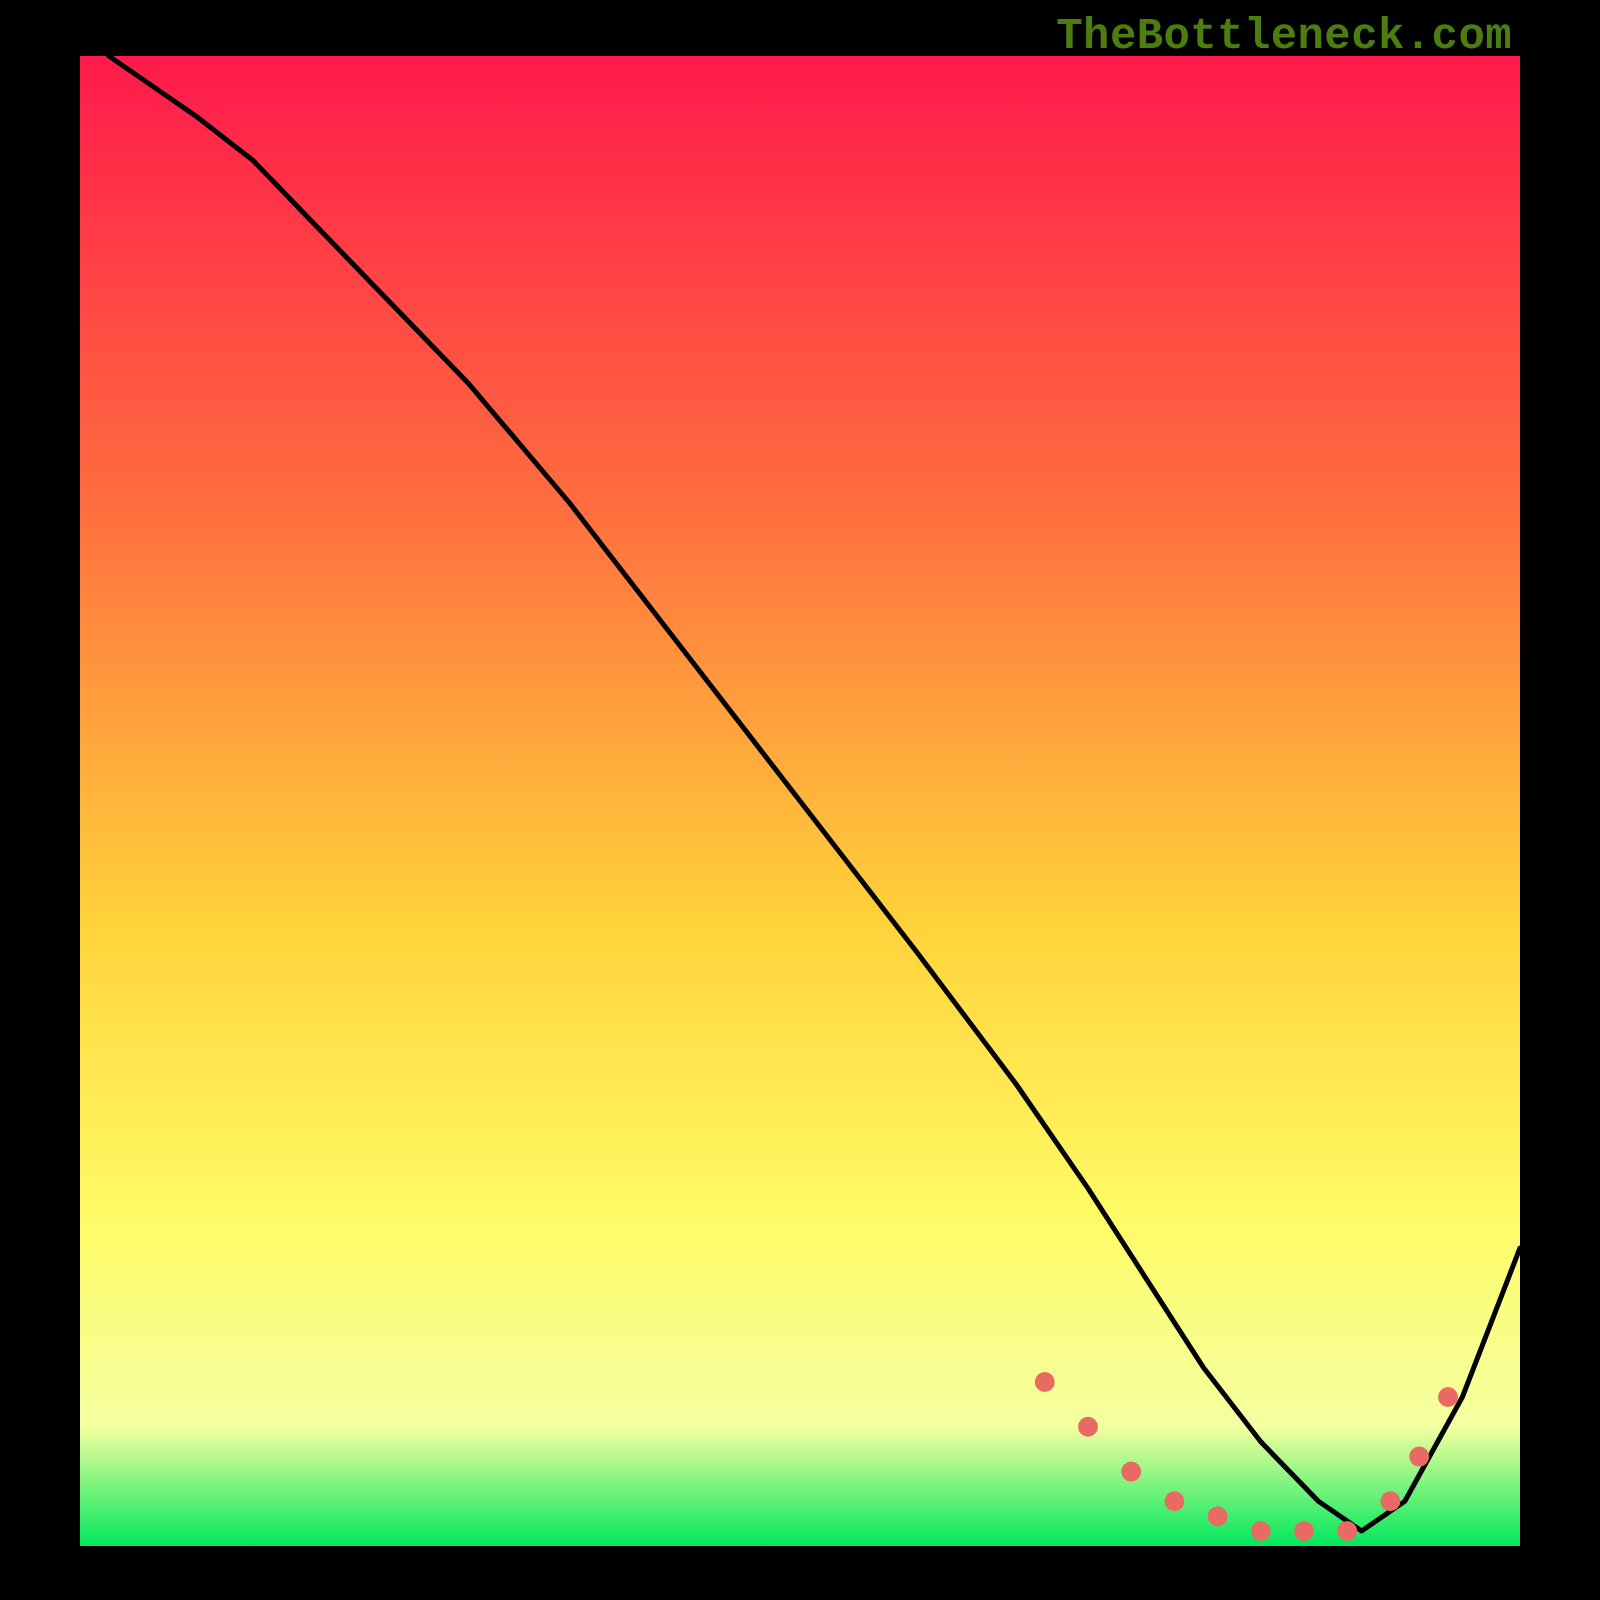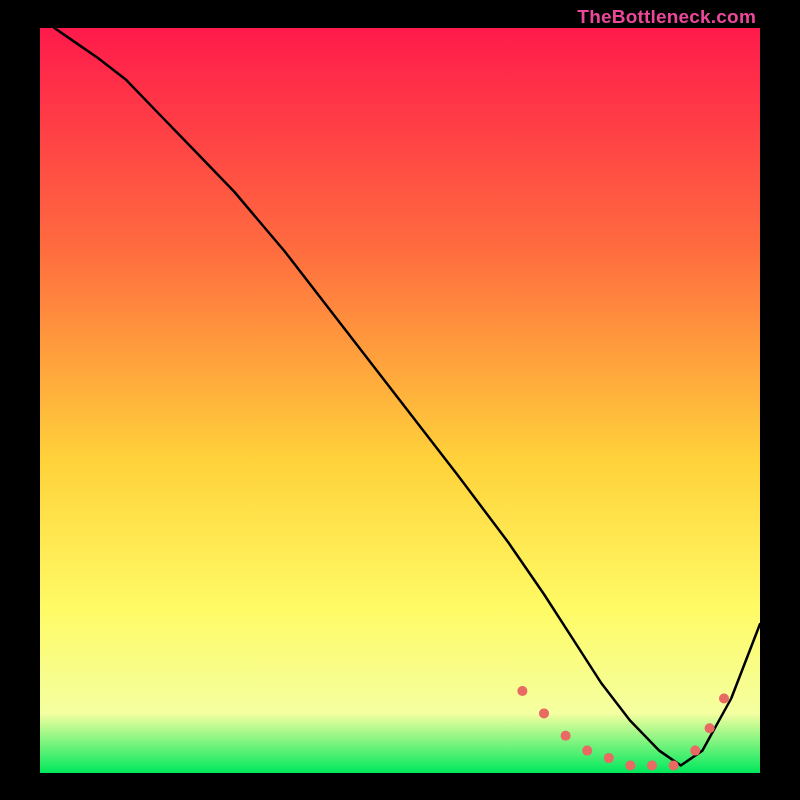--- a/index.html
+++ b/index.html
@@ -15,24 +15,24 @@
     left: 40px;
     top: 28px;
     width: 720px;
     height: 745px;
     background: #000;
   }
   .watermark {
     position: absolute;
     top: 6px;
     right: 44px;
-    font-family: Liberation Sans, sans-serif;
-    font-size: 19px;
+    font-family: Liberation Mono, monospace;
+    font-size: 22px;
     font-weight: 600;
-    color: #ec4899;
+    color: #4d7c0f;
     letter-spacing: 0.2px;
   }
   svg {
     display: block;
   }
 </style>
 </head>
 <body>
 
 <div class="watermark">TheBottleneck.com</div>

